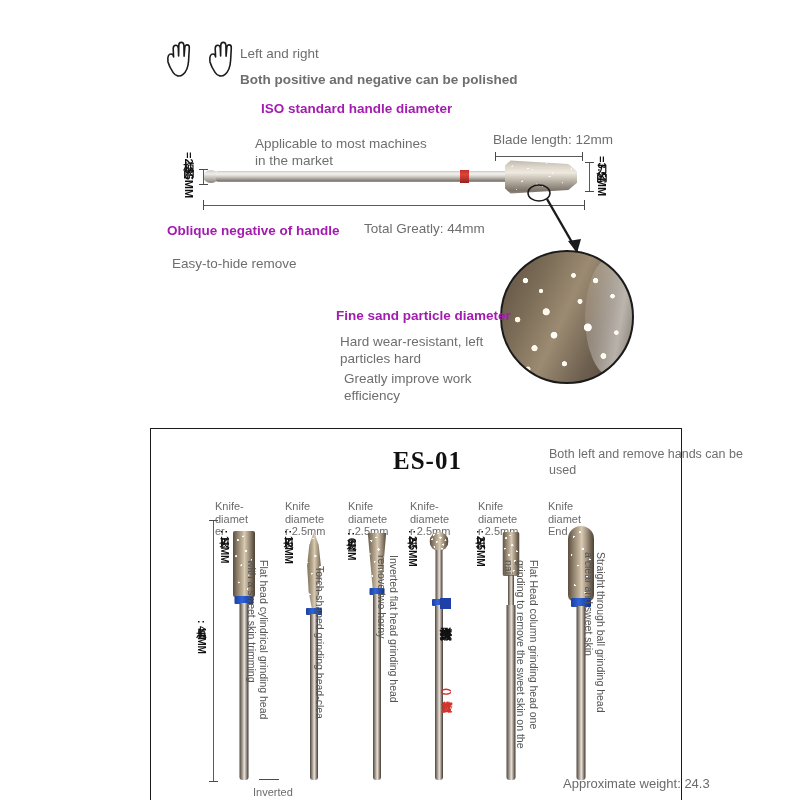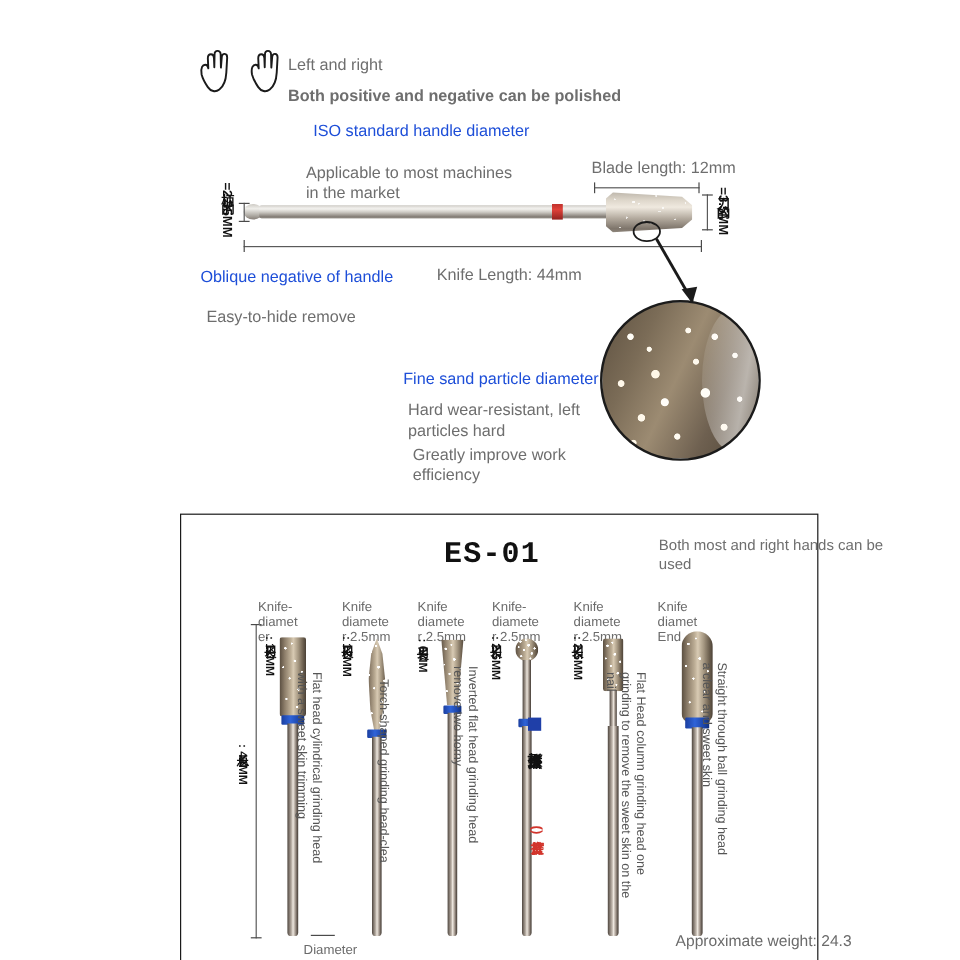--- a/index.html
+++ b/index.html
@@ -4,21 +4,21 @@
 <style>
   html,body{margin:0;padding:0;}
   body{
     width:800px;height:800px;position:relative;overflow:hidden;
     background:#ffffff;
     font-family:"Liberation Sans","DejaVu Sans",sans-serif;
     color:#6f6f6f;
   }
   .abs{position:absolute;}
   .txt{font-size:13.5px;color:#6e6e6e;line-height:1.25;white-space:pre-line;}
-  .txt-red{font-size:13.5px;color:#1d4ed8;line-height:1.25;}
+  .txt-red{font-size:13.5px;color:#a21caf;line-height:1.25;font-weight:bold;}
   .small{font-size:12.5px;}
 
   
   .hands{width:72px;height:44px;}
 
   
   .shank{
     position:absolute;
     background:linear-gradient(to bottom,
       #c9c6c1 0%, #e6e4e0 14%, #f2f1ee 28%, #cfccc6 52%,
@@ -99,22 +99,22 @@
   }
 
   
   .panel{
     position:absolute;
     border:1.6px solid #1a1a1a;
     background:#fff;
   }
   .panel-title{
     position:absolute;
-    font-family:Liberation Mono, monospace;
-    font-weight:bold;font-size:25px;color:#111;letter-spacing:1px;
+    font-family:Liberation Serif, serif;
+    font-weight:bold;font-size:25px;color:#111;letter-spacing:1px;margin-left:23px;
   }
 
   
   .bit{position:absolute;}
   .bit-shaft{
     position:absolute;left:50%;transform:translateX(-50%);
     background:linear-gradient(to right,#4e463f 0%,#8d837a 22%,#c5bcb2 42%,#efe9e1 52%,#b3a89e 70%,#6b6159 88%,#433b34 100%);
     border-radius:0 0 3px 3px;
   }
   .bit-band{
@@ -194,21 +194,21 @@
 <div class="tick" style="left:585px;top:191px;width:9px;height:1.4px;"></div>
 <div class="vtext vtext-th" style="left:596px;top:156px;height:74px;">刀=的3.5MM</div>
 
 <div class="dimline" style="left:495px;top:156px;width:88px;height:1.3px;"></div>
 <div class="tick" style="left:495px;top:152px;width:1.3px;height:9px;"></div>
 <div class="tick" style="left:582px;top:152px;width:1.3px;height:9px;"></div>
 
 <div class="dimline" style="left:203px;top:205px;width:382px;height:1.3px;"></div>
 <div class="tick" style="left:203px;top:200px;width:1.3px;height:10px;"></div>
 <div class="tick" style="left:584px;top:200px;width:1.3px;height:10px;"></div>
-<div class="abs txt" style="left:364px;top:221px;">Knife Length: 44mm</div>
+<div class="abs txt" style="left:364px;top:221px;">Total Greatly: 44mm</div>
 
 <div class="abs txt-red" style="left:167px;top:223px;">Oblique negative of handle</div>
 <div class="abs txt" style="left:172px;top:256px;">Easy-to-hide remove</div>
 
 <svg class="abs" width="140" height="120" style="left:500px;top:180px;">
   <ellipse cx="39" cy="13" rx="11" ry="8" fill="none" stroke="#1b1b1b" stroke-width="1.5"></ellipse>
   <line x1="47" y1="19" x2="77" y2="71" stroke="#1b1b1b" stroke-width="2.4"></line>
   <polygon points="77,73 68,61 81,59" fill="#1b1b1b"></polygon>
 </svg>
 
@@ -218,41 +218,41 @@
 
 <div class="abs txt-red" style="left:336px;top:308px;">Fine sand particle diameter</div>
 <div class="abs txt" style="left:340px;top:334px;">Hard wear-resistant, left
 particles hard</div>
 <div class="abs txt" style="left:344px;top:371px;">Greatly improve work
 efficiency</div>
 
 <div class="panel" style="left:150px;top:428px;width:530px;height:372px;"></div>
 
 <div class="panel-title" style="left:370px;top:447px;">ES-01</div>
-<div class="abs txt small" style="left:549px;top:447px;width:240px;">Both most and right hands can be
+<div class="abs txt small" style="left:549px;top:447px;width:240px;">Both left and remove hands can be
 used</div>
 
 <div class="dimline" style="left:213px;top:520px;width:1.3px;height:262px;"></div>
 <div class="tick" style="left:209px;top:520px;width:9px;height:1.3px;"></div>
 <div class="tick" style="left:209px;top:781px;width:9px;height:1.3px;"></div>
 <div class="vlabel-cn" style="left:196px;top:620px;height:70px;">总长: 44MM</div>
 
 <div class="bit" style="left:215px;top:500px;width:58px;height:282px;">
   <div class="hlabel" style="left:0px;top:0px;width:46px;">Knife-
 diamet
 er</div>
   <div class="bit-head" style="top:31px;width:22px;height:66px;border-radius:2px;"></div>
   <div class="bit-band" style="top:96px;width:19px;height:8px;border-radius:1px;"></div>
   <div class="bit-shaft" style="top:103px;width:9px;height:177px;"></div>
   <div class="vlabel-cn" style="left:4px;top:30px;height:66px;">刃长: 11MM</div>
   <div class="vlabel" style="left:30px;top:60px;height:170px;">Flat head cylindrical grinding head
 with a sweet skin trimming</div>
 </div>
 <div class="tick" style="left:259px;top:779px;width:20px;height:1.3px;"></div>
-<div class="hlabel" style="left:253px;top:786px;">Diameter</div>
+<div class="hlabel" style="left:253px;top:786px;">Inverted</div>
 
 <div class="bit" style="left:285px;top:500px;width:58px;height:282px;">
   <div class="hlabel" style="left:0px;top:0px;width:46px;">Knife
 diamete
 r 2.5mm</div>
   <div class="bit-head" style="top:32px;width:18px;height:80px;border-radius:50% 50% 42% 42%/72% 72% 22% 22%;clip-path:polygon(50% 0%,76% 16%,88% 42%,80% 74%,62% 96%,50% 100%,38% 96%,20% 74%,12% 42%,24% 16%);"></div>
   <div class="bit-band" style="top:108px;width:16px;height:7px;border-radius:1px;"></div>
   <div class="bit-shaft" style="top:114px;width:8px;height:166px;"></div>
   <div class="vlabel-cn" style="left:-2px;top:30px;height:70px;">刃长: 12MM</div>
   <div class="vlabel" style="left:28px;top:66px;height:175px;">Torch-shaped grinding head-clea</div>

